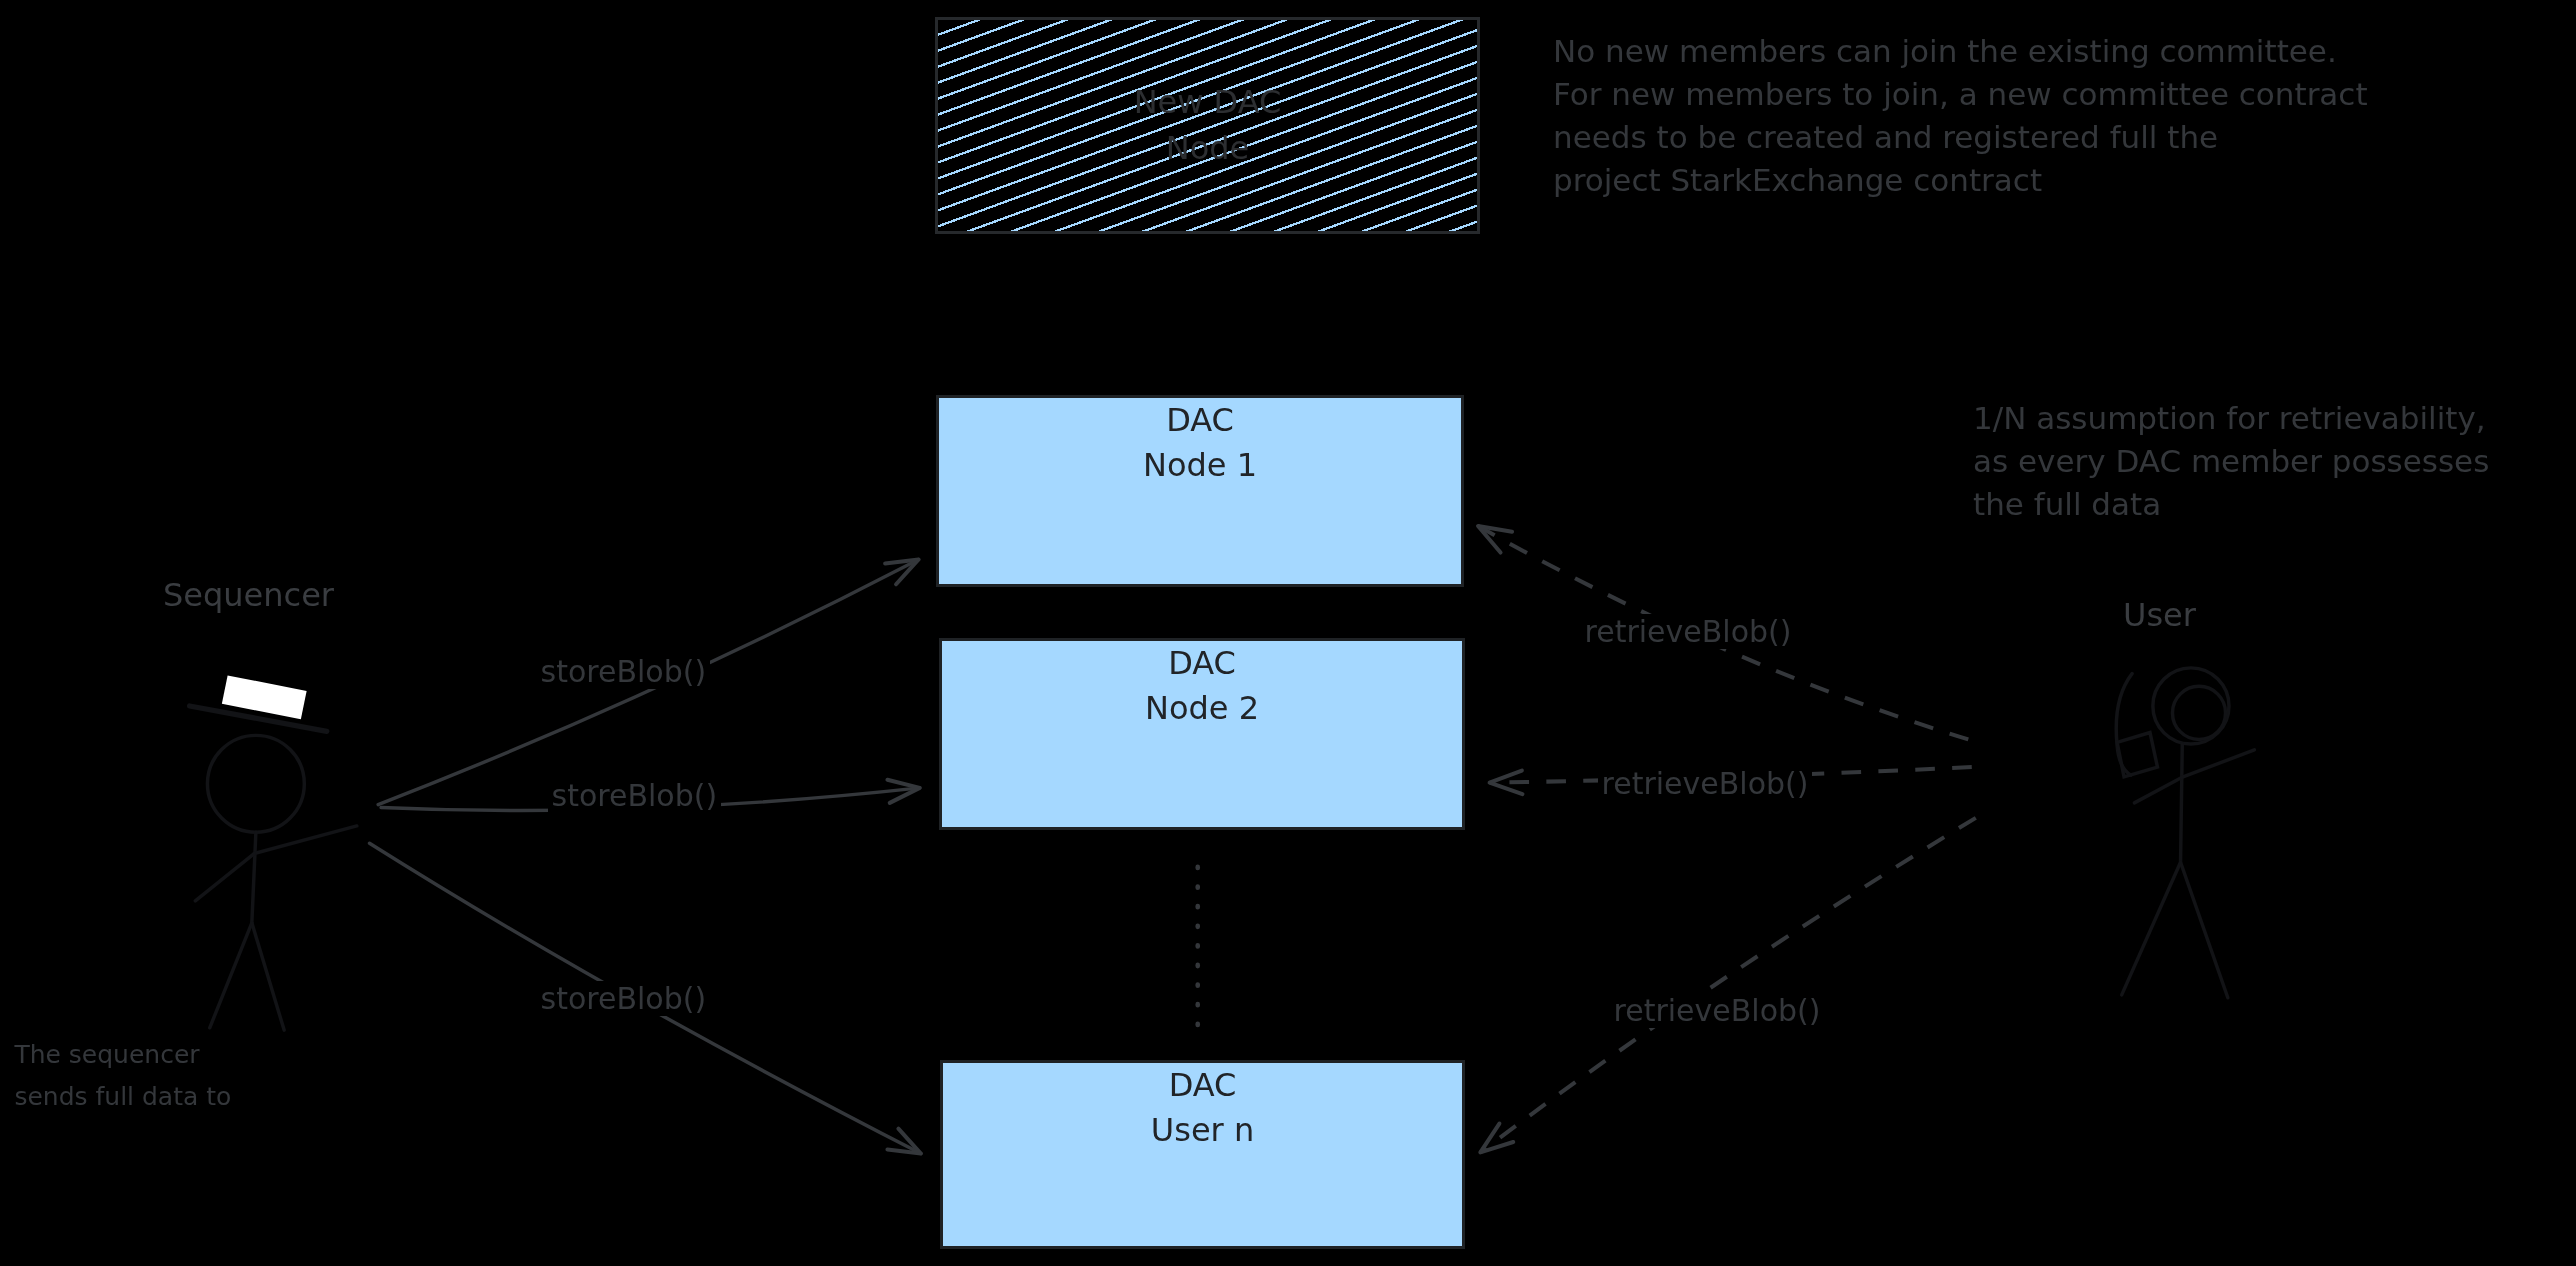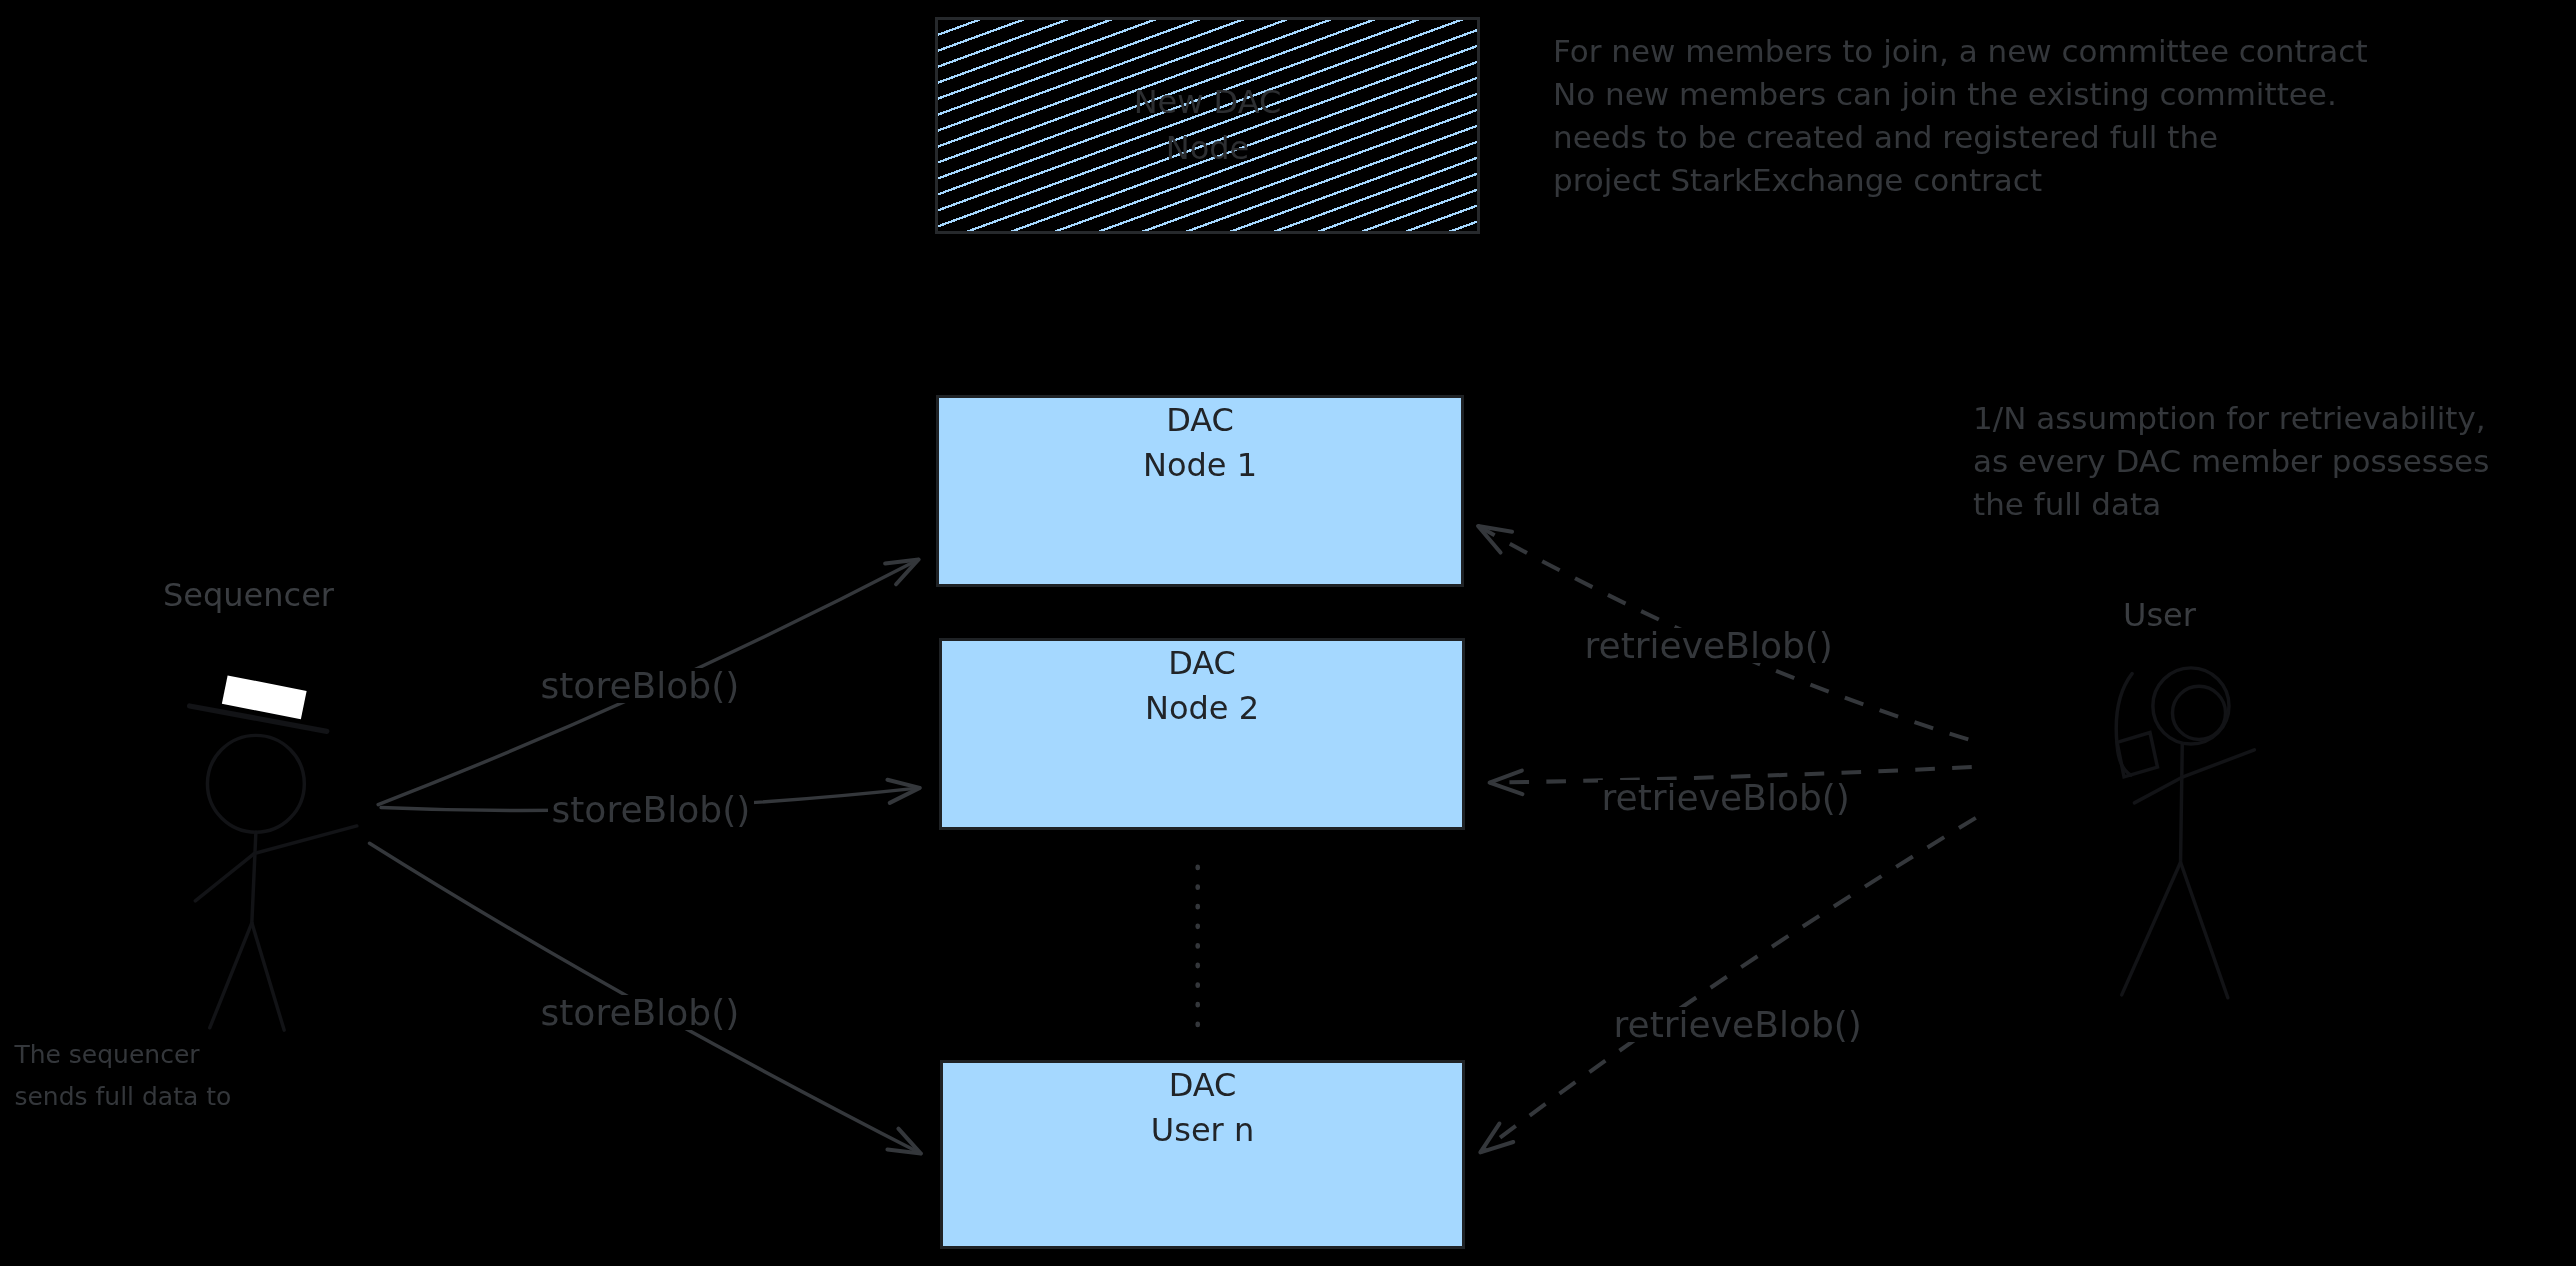--- a/index.html
+++ b/index.html
@@ -54,25 +54,24 @@
   
   .annotation{
     position:absolute;
     color:var(--gray);
     font-size:31px;line-height:43px;
     white-space:nowrap;
   }
   .edge-label{
     position:absolute;
     color:var(--gray);
-    font-size:36px;line-height:35px;
+    font-size:30px;line-height:35px;
     white-space:nowrap;
     background:var(--background);
     padding:0 3.5px;
-    margin-top:14px;
   }
   .actor-label{
     position:absolute;
     color:var(--label_gray);
     font-size:32px;line-height:35px;
     white-space:nowrap;
   }
 
   
   svg{display:block;}
@@ -165,22 +164,22 @@
 
 <div class="edge-label" style="left:537px;top:654px;">storeBlob()</div>
 <div class="edge-label" style="left:548px;top:778px;">storeBlob()</div>
 <div class="edge-label" style="left:537px;top:981px;">storeBlob()</div>
 
 <div class="edge-label" style="left:1581px;top:614px;">retrieveBlob()</div>
 <div class="edge-label" style="left:1598px;top:766px;">retrieveBlob()</div>
 <div class="edge-label" style="left:1610px;top:993px;">retrieveBlob()</div>
 
 <div class="annotation" style="left:1553px;top:30px;">
+  <div>No new members can join the existing committee.</div>
   <div>For new members to join, a new committee contract</div>
-  <div>No new members can join the existing committee.</div>
   <div>needs to be created and registered full the</div>
   <div>project StarkExchange contract</div>
 </div>
 
 <div class="annotation" style="left:1973px;top:397px;">
   <div>1/N assumption for retrievability,</div>
   <div>as every DAC member possesses</div>
   <div>the full data</div>
 </div>
 

